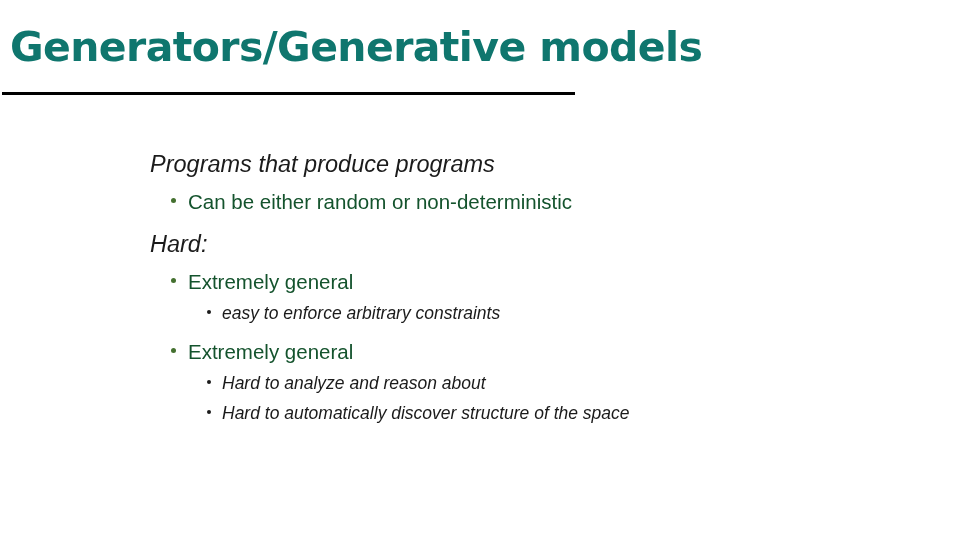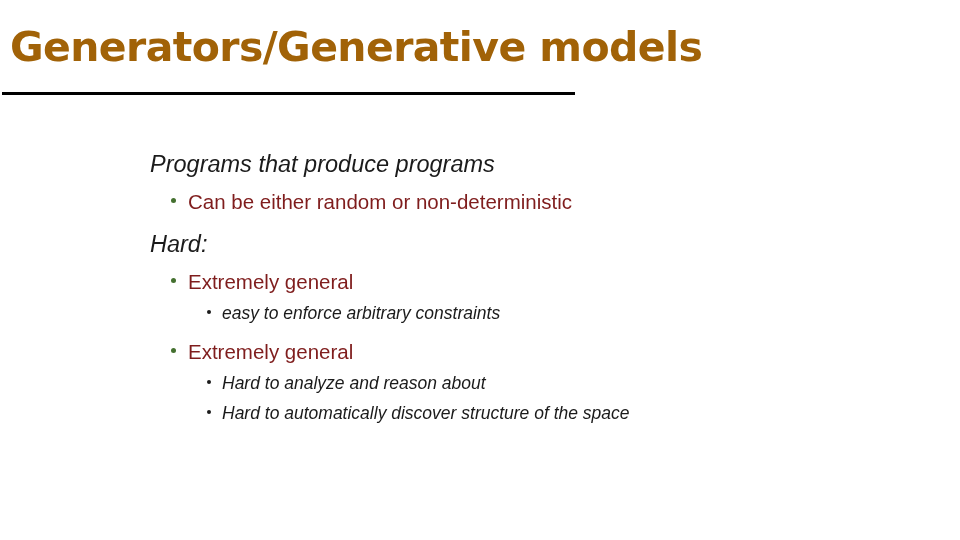--- a/index.html
+++ b/index.html
@@ -24,21 +24,21 @@
 
   
   .slide-title {
     position: absolute;
     left: 10px;
     top: 24px;
     font-family: "DejaVu Sans", sans-serif;
     font-size: 41px;
     font-weight: 700;
     letter-spacing: -0.6px;
-    color: #a16207;
+    color: #0f766e;
     white-space: nowrap;
     line-height: 1.15;
   }
 
   .title-rule {
     position: absolute;
     left: 2px;
     top: 92px;
     width: 573px;
     height: 3px;
@@ -61,21 +61,21 @@
     padding-top: 10px;
     padding-bottom: 6px;
     white-space: nowrap;
     font-style: italic;
   }
 
   .lvl2 {
     position: relative;
     padding-left: 38px;
     font-size: 20.5px;
-    color: #7f1d1d;
+    color: #14532d;
     line-height: 1.0;
     padding-top: 9px;
     padding-bottom: 5px;
     white-space: nowrap;
   }
   .lvl2 .bullet {
     position: absolute;
     left: 21px;
     top: 50%;
     margin-top: -1.5px;

